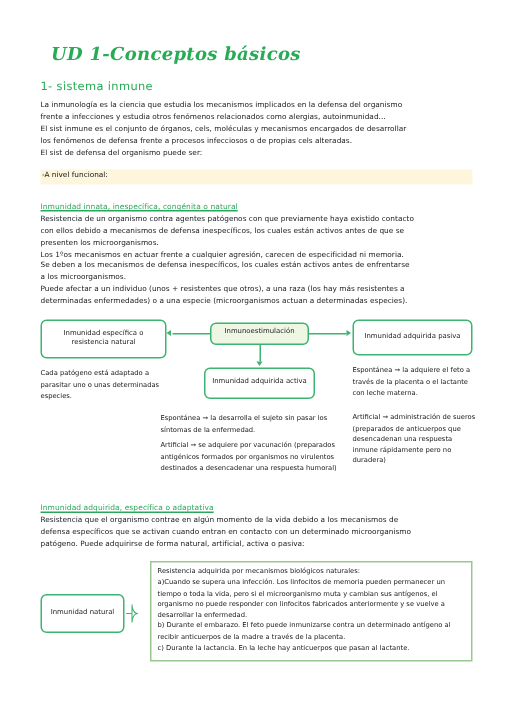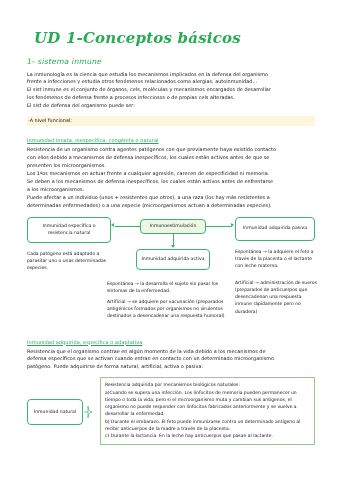--- a/index.html
+++ b/index.html
@@ -27,35 +27,34 @@
     left: 27px;
     top: 30px;
     width: 288px;
   }
 
   
   .doc-title {
     font-family: "DejaVu Serif", serif;
     font-style: italic;
     font-weight: bold;
-    font-size: 15px;
+    font-size: 12px;
     color: #27ab55;
     letter-spacing: 0.2px;
     margin: 0 0 10px 7px;
     line-height: 1.1;
   }
 
   
   .section-head {
     font-size: 7.6px;
     color: #27ab55;
     font-weight: normal;
     letter-spacing: 0.25px;
     margin: 0 0 5px 0;
-    font-style: italic;
   }
 
   
   .para {
     font-size: 4.9px;
     line-height: 1.62;
     color: #16181a;
     margin: 0 0 2px 0;
     letter-spacing: 0.02px;
     text-align: left;

